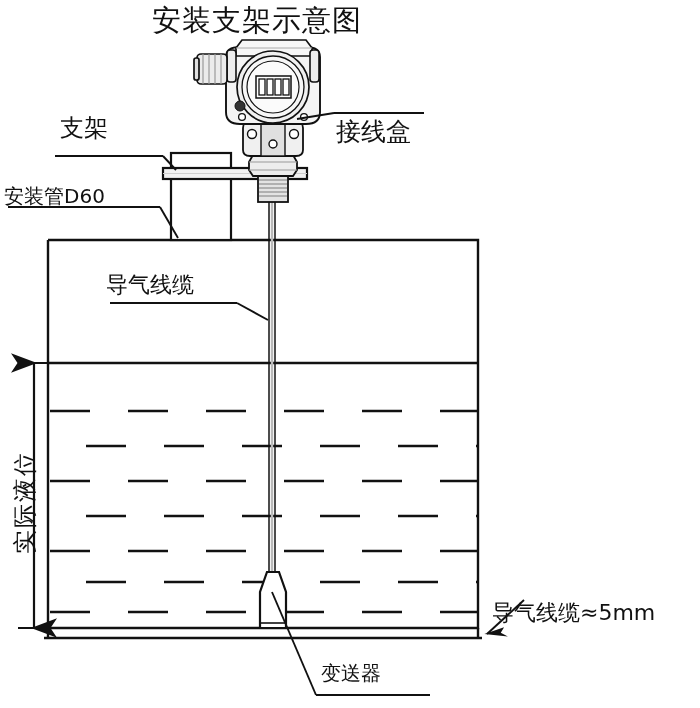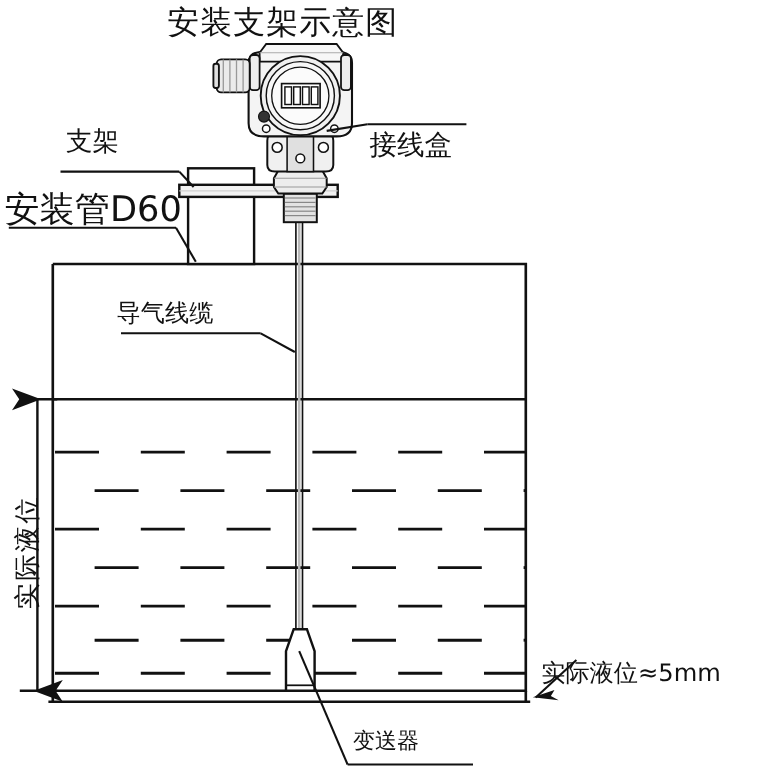--- a/index.html
+++ b/index.html
@@ -11,21 +11,21 @@
   #stage{position:absolute;left:0;top:0;width:700px;height:708px;}
   svg{position:absolute;left:0;top:0;width:700px;height:708px;}
   .lbl{
     position:absolute;white-space:nowrap;color:#111;
     font-family:"DejaVu Sans","Liberation Sans",sans-serif;
     font-weight:400;line-height:1;
   }
   #title{font-size:29px;letter-spacing:1px;left:152px;top:6px;}
   #lbl-junction{font-size:25px;left:336px;top:83px;margin-top:36px;}
   #lbl-bracket{font-size:24px;left:60px;top:116px;}
-  #lbl-pipe{font-size:32px;left:4px;top:174px;}
+  #lbl-pipe{font-size:20px;left:4px;top:186px;}
   #lbl-cable{font-size:22px;left:106px;top:274px;font-family:Liberation Serif, serif;}
   #lbl-blind{font-size:22px;left:492px;top:602px;}
   #lbl-xmitter{font-size:20px;left:321px;top:663px;}
   #lbl-level{
     font-size:24px;left:-30px;top:490px;width:110px;text-align:center;
     transform:rotate(-90deg);transform-origin:center center;letter-spacing:2px;
   }
 </style>
 </head>
 <body>
@@ -198,17 +198,17 @@
       <line x1="18" y1="363" x2="52" y2="363"></line>
       <line x1="18" y1="628" x2="52" y2="628"></line>
     </g>
   </svg>
 
   <div class="lbl" id="title">安装支架示意图</div>
   <div class="lbl" id="lbl-junction">接线盒</div>
   <div class="lbl" id="lbl-bracket">支架</div>
   <div class="lbl" id="lbl-pipe">安装管D60</div>
   <div class="lbl" id="lbl-cable">导气线缆</div>
-  <div class="lbl" id="lbl-blind">实际液位≈5mm</div>
+  <div class="lbl" id="lbl-blind">导气线缆≈5mm</div>
   <div class="lbl" id="lbl-xmitter">变送器</div>
   <div class="lbl" id="lbl-level">实际液位</div>
 
 </div>
 
 </body></html>

